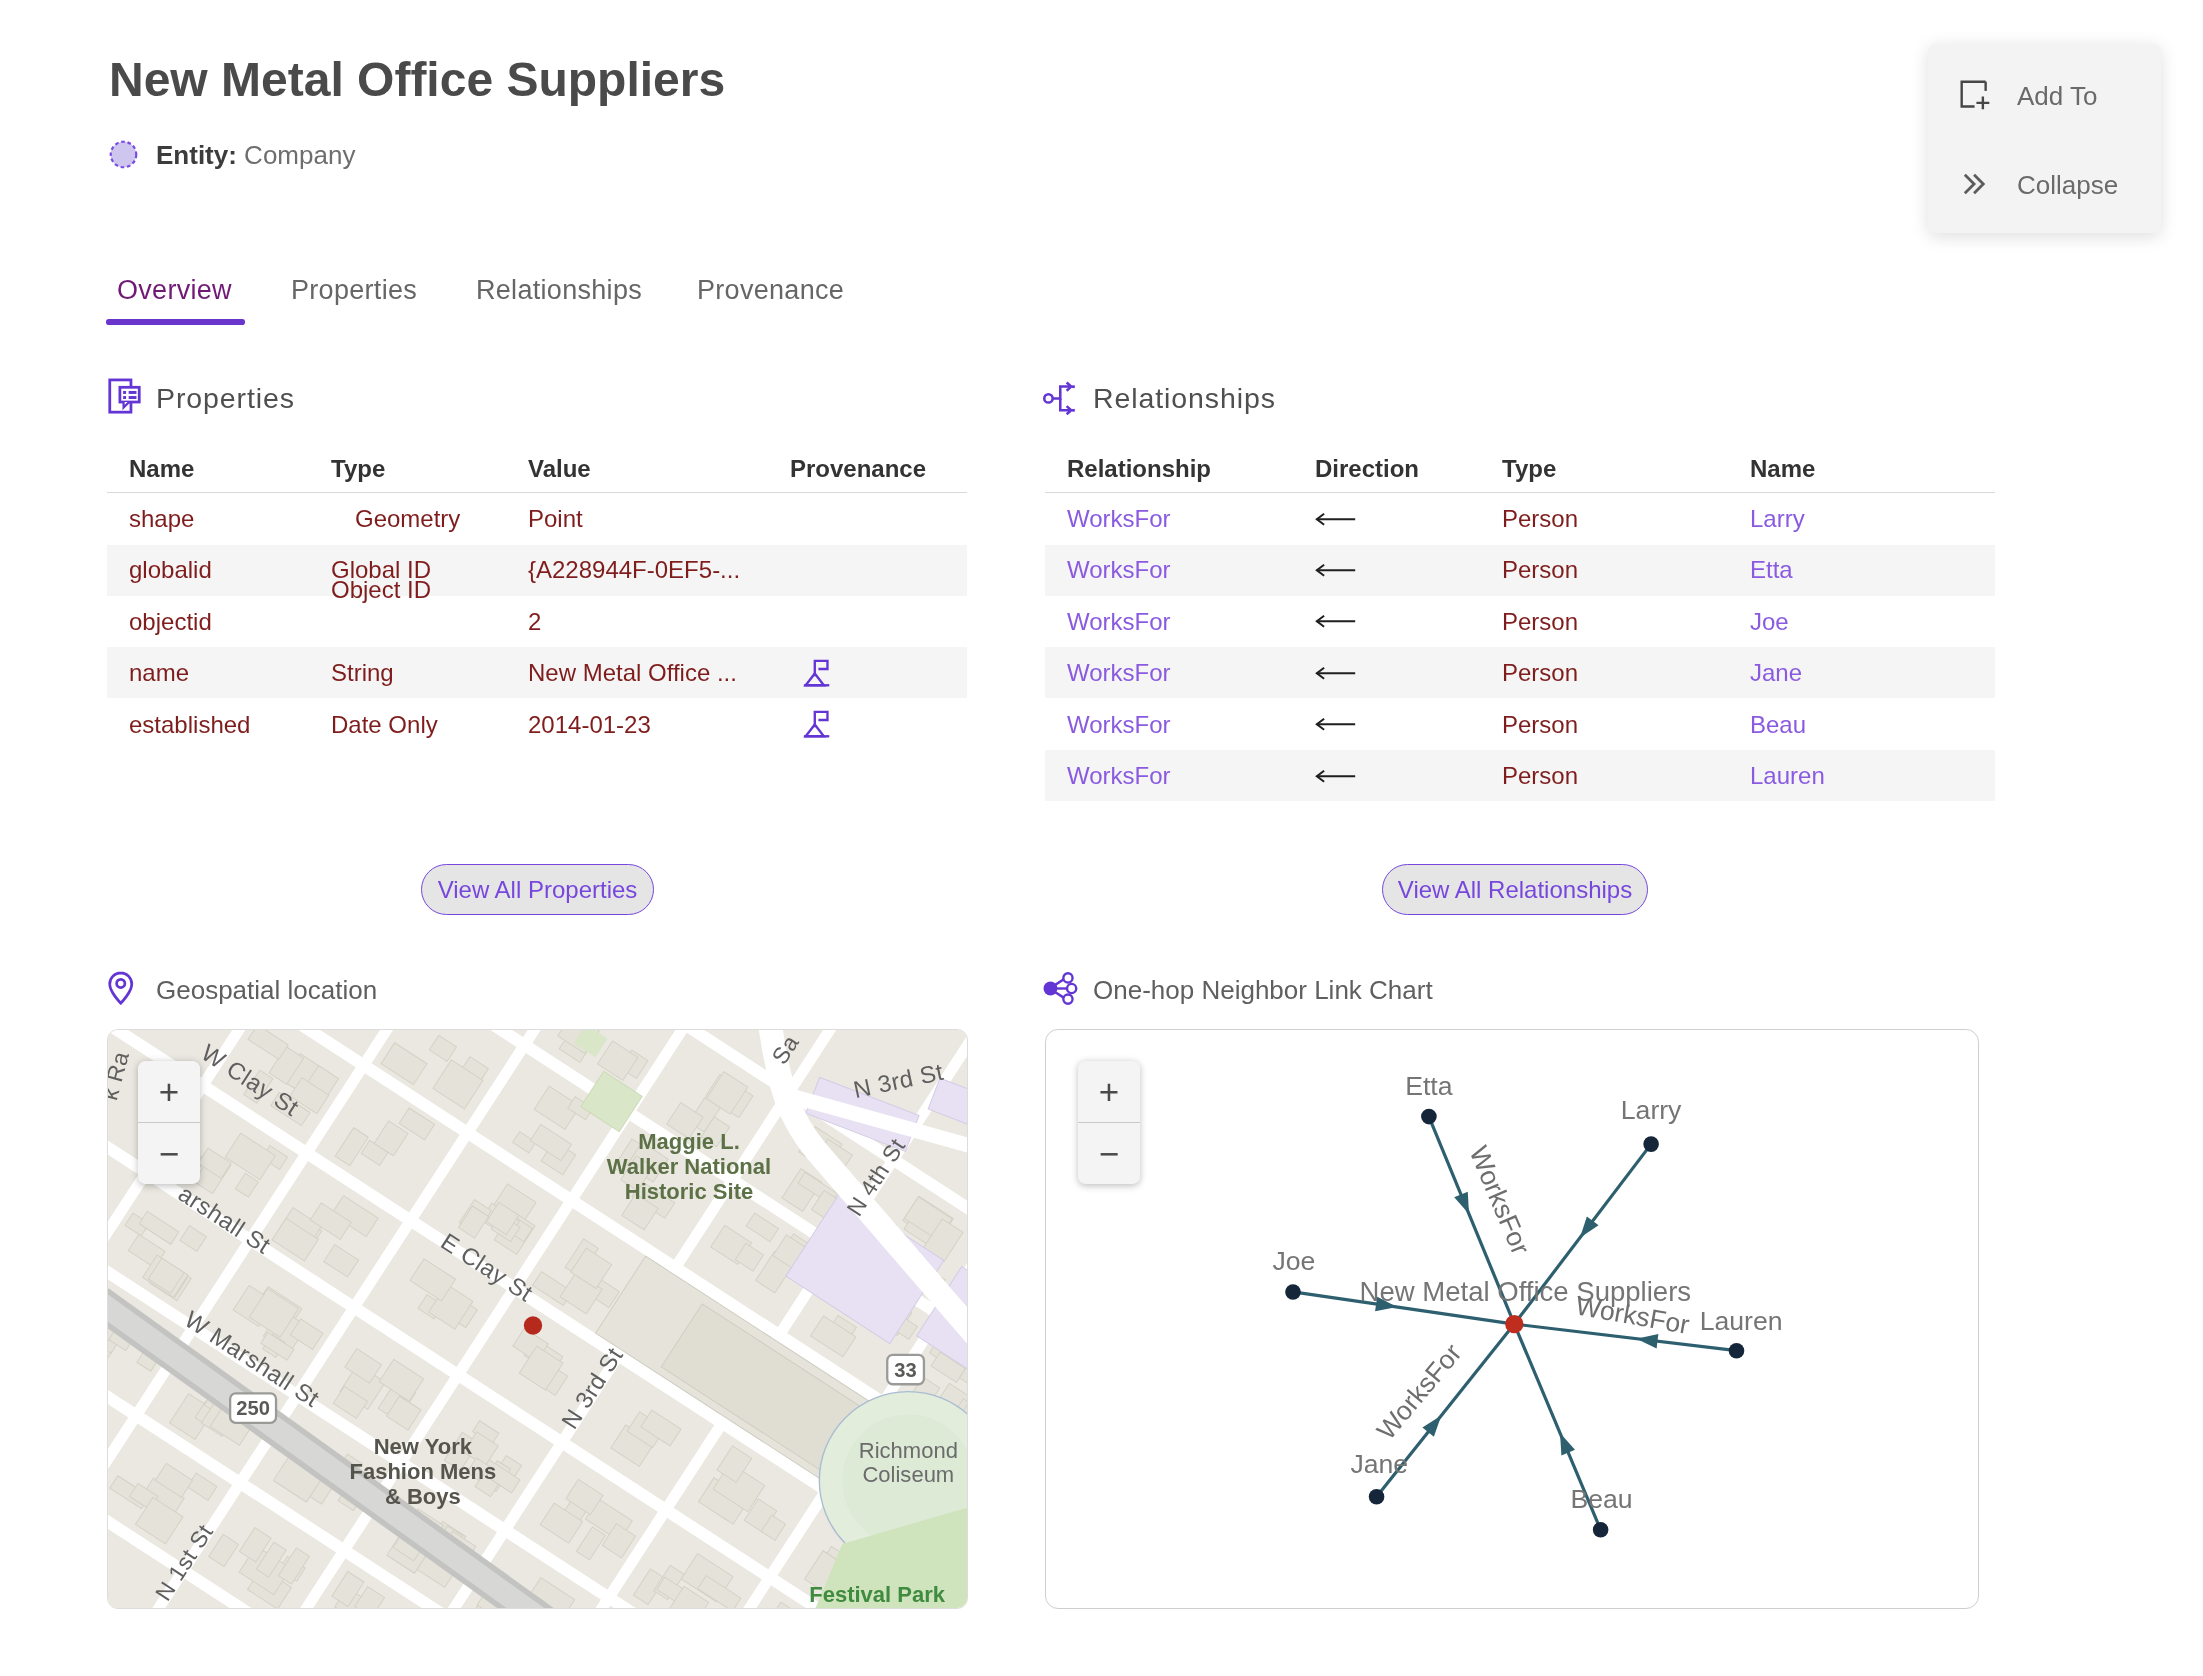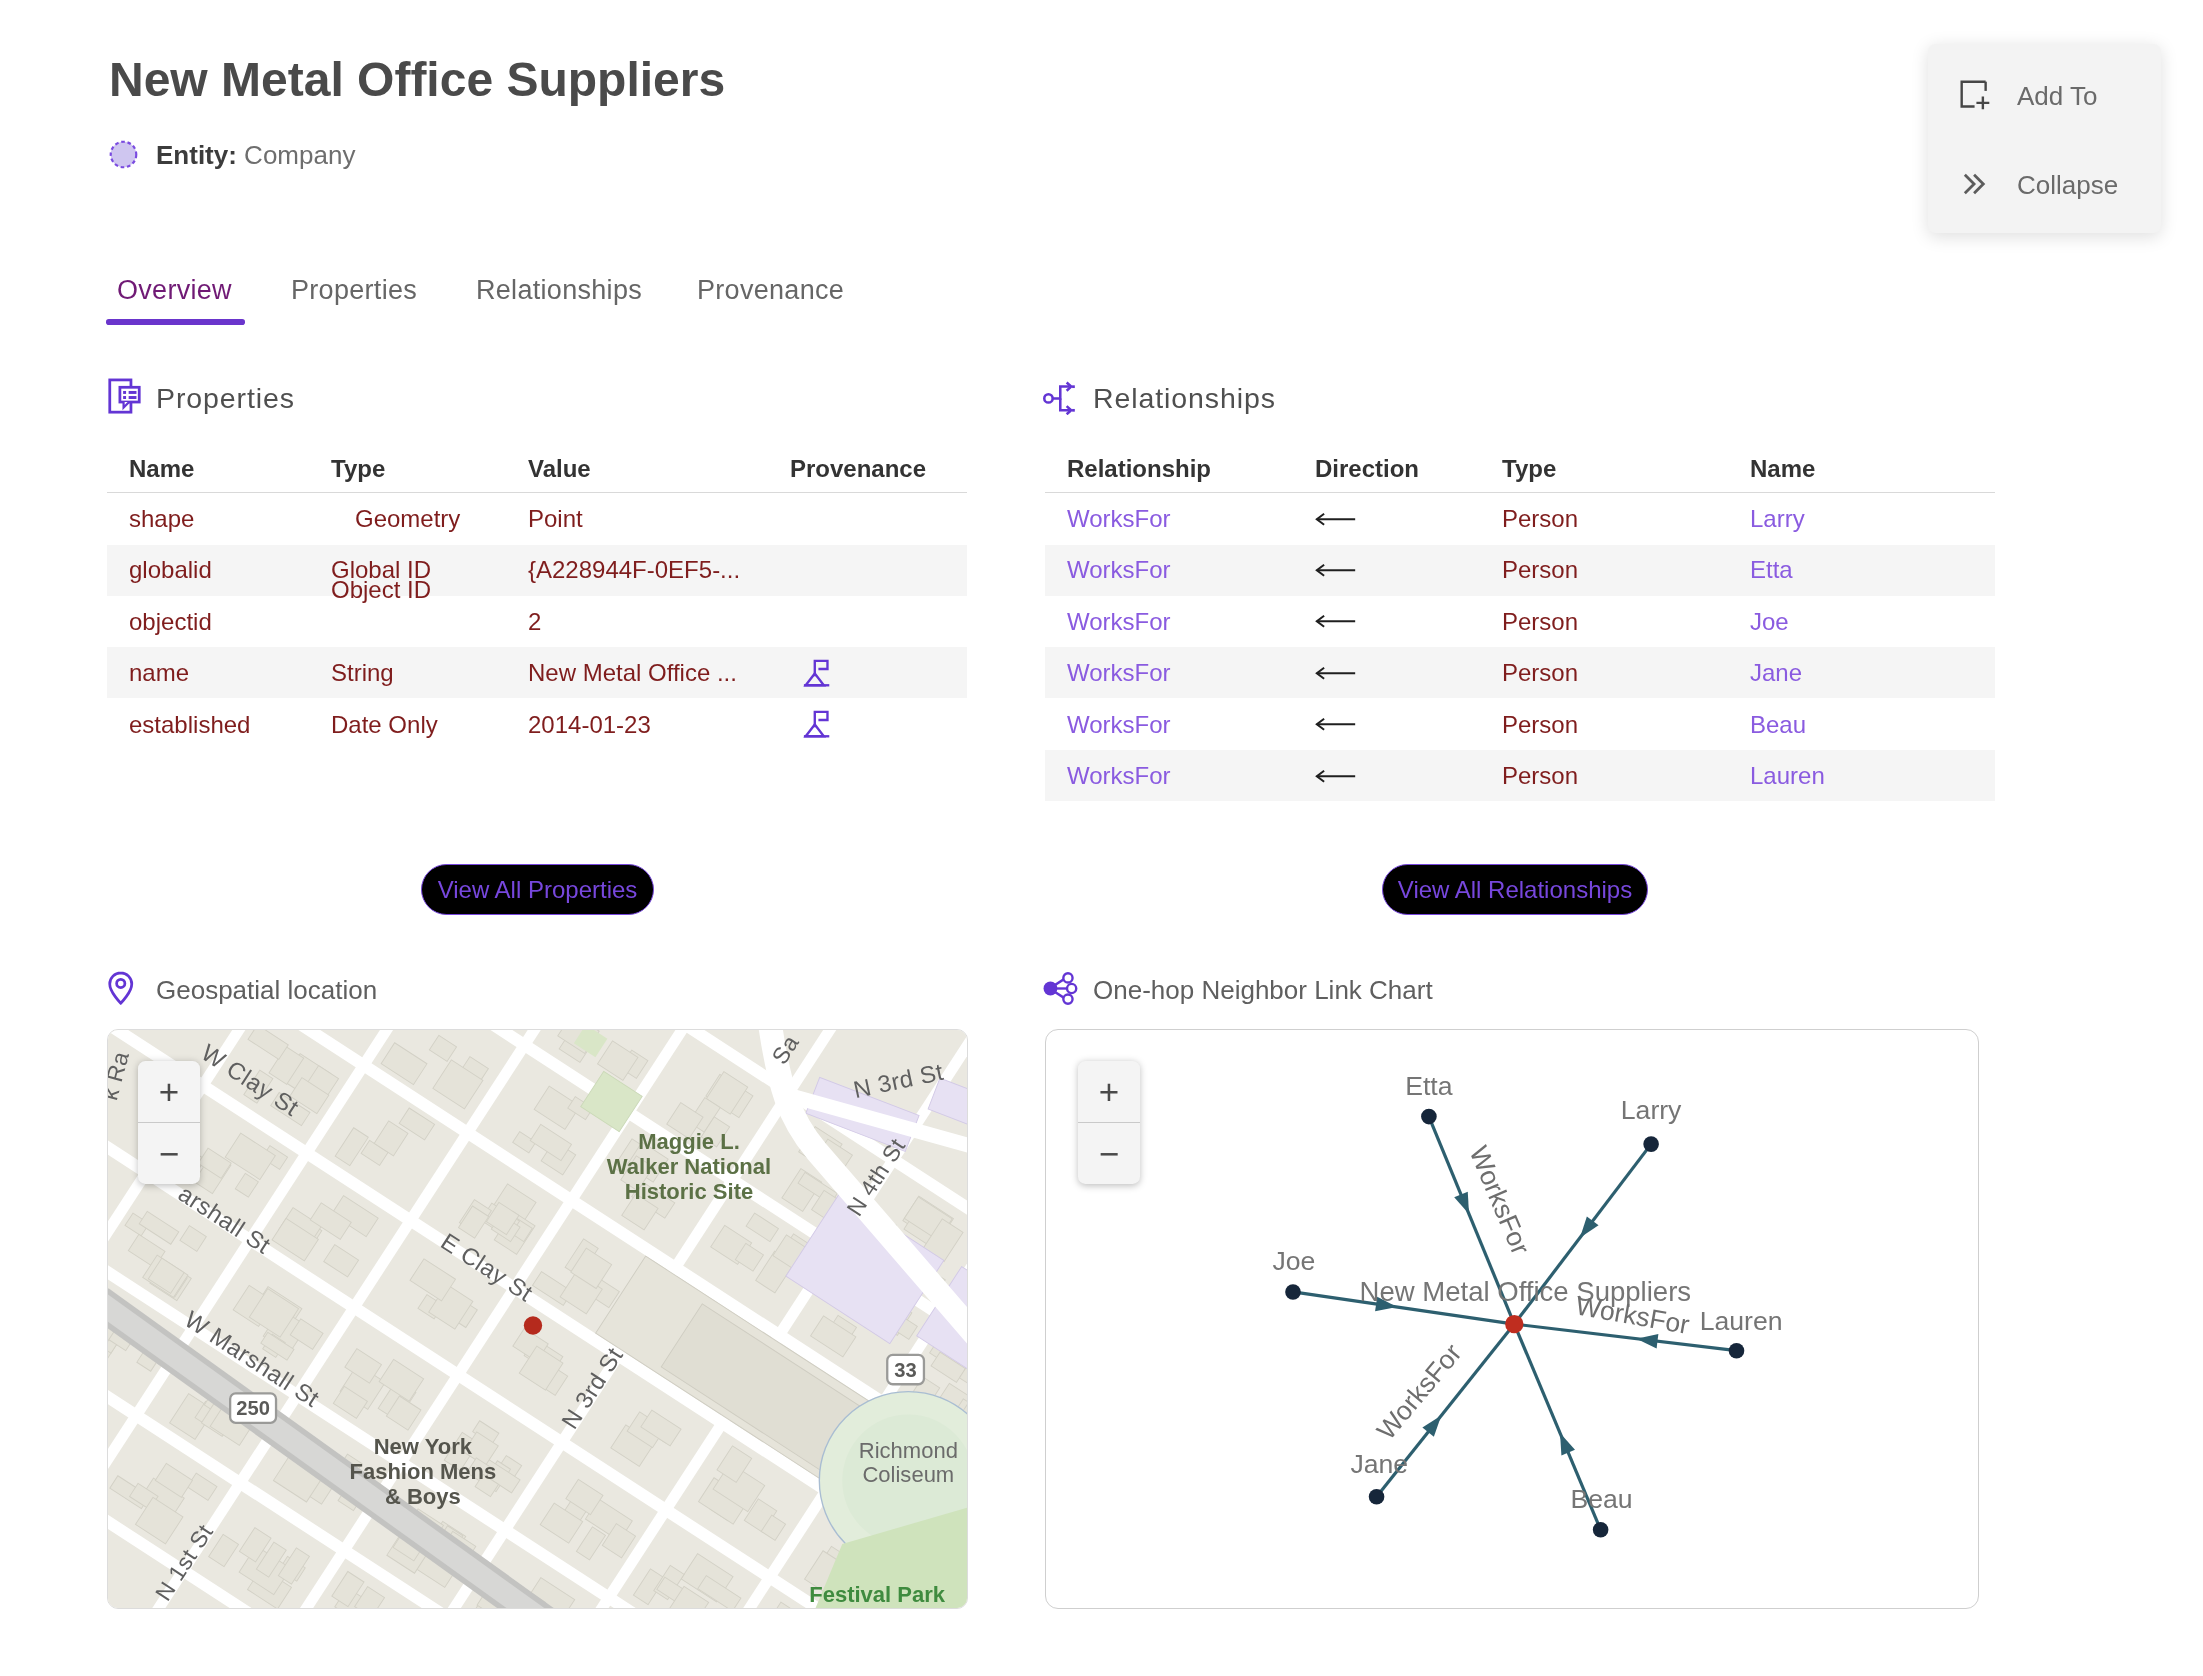--- a/index.html
+++ b/index.html
@@ -2,21 +2,21 @@
 <html style="font-size:14.7px"><head><meta charset="utf-8"><style>
 * { margin:0; padding:0; box-sizing:border-box; }
 html,body { background:#fff; }
 body { font-family:"Liberation Sans", sans-serif; width:2204px; height:1677px; position:relative; overflow:hidden; }
 .abs { position:absolute; }
 .hdr { font-size:28.5px; color:#4f4f4f; letter-spacing:0.9px; }
 .cell { font-size:24px; color:#7f1d1d; }
 .th { font-size:24px; font-weight:700; color:#333; }
 .link { color:#8a5be0; }
 .pill { position:absolute; height:51px; border:1.8px solid #7747dd; border-radius:26px; color:#7747dd;
-        font-size:24px; display:flex; align-items:center; justify-content:center; background:#000000; }
+        font-size:24px; display:flex; align-items:center; justify-content:center; background:#e5e5e5; }
 .zoomctl { position:absolute; width:62px; height:123px; background:#f4f4f4; border-radius:7.3px;
            box-shadow:0 1.8px 7.3px rgba(0,0,0,0.25); z-index:5; }
 .zoomctl .plus, .zoomctl .minus { position:absolute; left:0; width:62px; height:61px; color:#4a4a4a;
            font-size:35px; font-weight:400; display:flex; align-items:center; justify-content:center; }
 .zoomctl .plus { top:0; } .zoomctl .minus { top:62px; }
 .zoomctl .div { position:absolute; top:61px; left:0; width:62px; height:0.9px; background:#c9c9c9; }
 </style></head><body>
 <div class="abs" style="left:109px; top:52px; font-size:48px; font-weight:700; color:#4a4a4a; letter-spacing:0px;">New Metal Office Suppliers</div>
 <svg class="abs" style="left:108px; top:139px;" width="31" height="31" viewBox="0 0 34 34">
 <circle cx="17" cy="17" r="14" fill="#cfc6f0" stroke="#7a4be0" stroke-width="2.4" stroke-dasharray="4 3"></circle>

